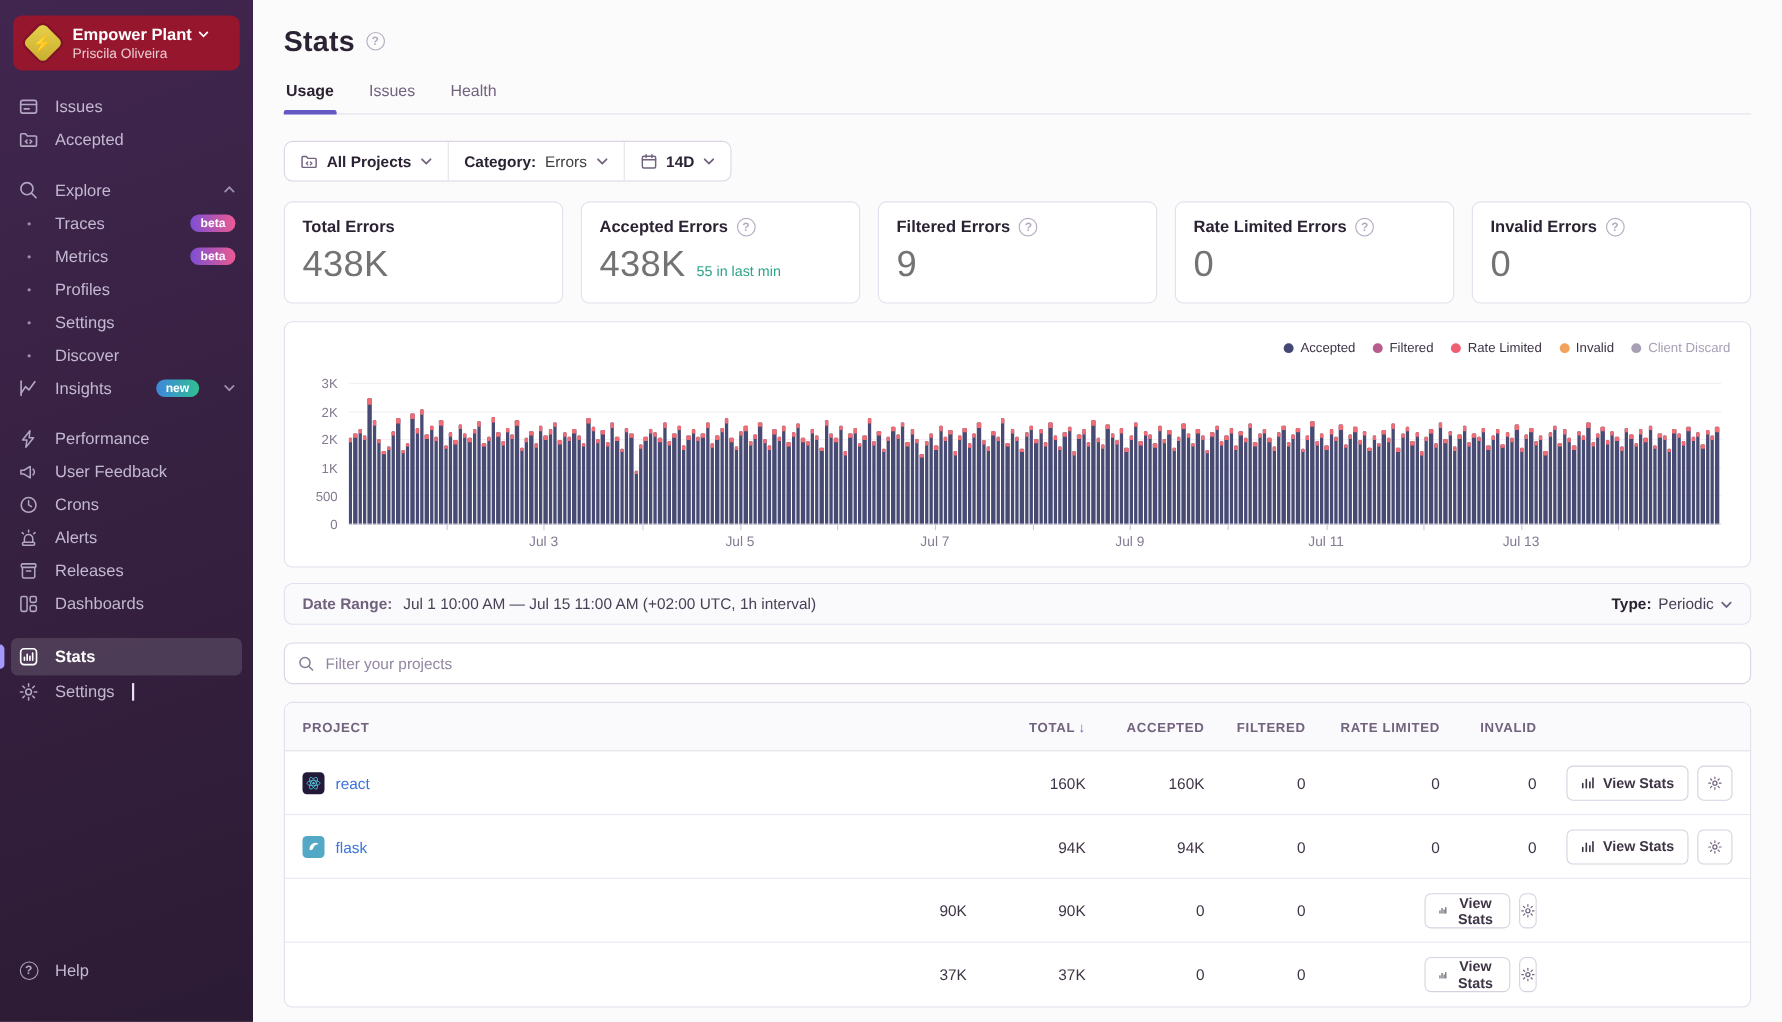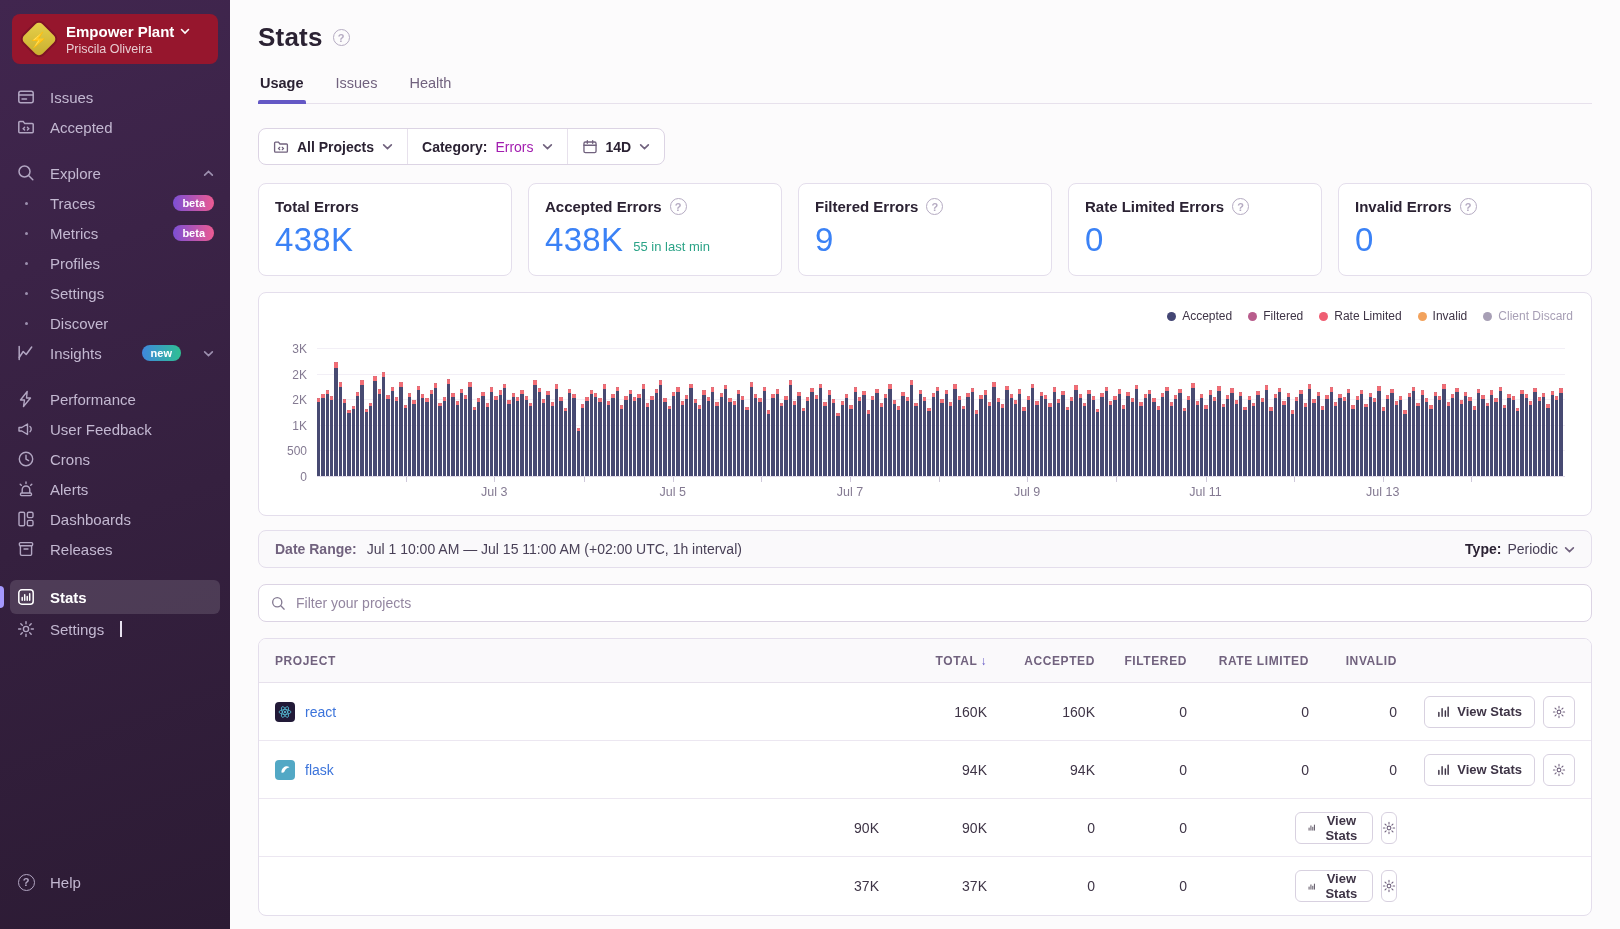--- a/index.html
+++ b/index.html
@@ -48,30 +48,30 @@
   .tab.active { color:#2b2233; font-weight:700; }
   .tab.active::after { content:""; position:absolute; left:0; right:0; bottom:-1px; height:4px; background:#6458c5; border-radius:2px 2px 0 0; }
 
   .content { padding:24px 28px; overflow:hidden; }
 
   
   .filterbar { display:inline-flex; align-items:stretch; border:1px solid #dcd4e4; border-radius:8px; background:#fff; height:37px; overflow:hidden; }
   .fseg { display:flex; align-items:center; gap:8px; padding:0 14px; font-size:14px; color:#2b2233; cursor:pointer; }
   .fseg + .fseg { border-left:1px solid #e7e1ec; }
   .fseg .flabel { font-weight:700; }
-  .fseg .fvalue { color:#a21caf; }
+  .fseg .fvalue { color:#404040; }
   .fseg .ficon { color:#71627e; display:flex; }
 
   
   .cards { display:grid; grid-template-columns:repeat(5,1fr); gap:16px; margin-top:18px; }
   .card { background:#fff; border:1px solid #e4deec; border-radius:8px; padding:14px 16px 16px 16px; min-height:90px; }
   .card-title-row { display:flex; align-items:center; gap:8px; }
   .card-title { font-size:15px; font-weight:700; color:#2b2233; }
   .card-value-row { display:flex; align-items:baseline; gap:10px; margin-top:6px; }
-  .card-value { font-size:33px; font-weight:500; color:#3b82f6; letter-spacing:0.3px; }
+  .card-value { font-size:33px; font-weight:500; color:#737373; letter-spacing:0.3px; }
   .card-note { font-size:13px; color:#2ba387; font-weight:500; }
 
   
   .chart-card { position:relative; background:#fff; border:1px solid #e4deec; border-radius:8px; margin-top:16px; height:224px; }
   .legend { position:absolute; top:16px; right:18px; display:flex; gap:16px; align-items:center; }
   .legend-item { display:flex; align-items:center; gap:6px; font-size:12px; color:#3e3446; cursor:pointer; }
   .legend-item.muted { color:#a79fb5; }
   .ldot { width:9px; height:9px; border-radius:50%; }
   .plot { position:absolute; left:58px; right:26px; top:56px; bottom:38px; }
   .gridline { position:absolute; left:0; right:0; height:1px; background:#f2eff6; }
@@ -244,36 +244,36 @@
               <path d="M5.2 13V9.8a3.8 3.8 0 0 1 7.6 0V13" fill="none" stroke="currentColor" stroke-width="1.4"></path>
               <rect x="3.5" y="13" width="11" height="2.6" rx="1" fill="none" stroke="currentColor" stroke-width="1.4"></rect>
               <path d="M9 2v1.6M3.2 4.2l1.1 1.1M14.8 4.2l-1.1 1.1" stroke="currentColor" stroke-width="1.4" stroke-linecap="round"></path>
             </svg>
           </span>
         <span>Alerts</span>
       </div>
       <div class="nav-item">
         <span class="nicon">
             <svg width="18" height="18" viewBox="0 0 18 18">
+              <rect x="2.4" y="2.6" width="13.2" height="3.2" rx="1" fill="none" stroke="currentColor" stroke-width="1.4"></rect>
+              <path d="M3.4 5.8v8.2a1.4 1.4 0 0 0 1.4 1.4h8.4a1.4 1.4 0 0 0 1.4-1.4V5.8" fill="none" stroke="currentColor" stroke-width="1.4"></path>
+              <path d="M7 9h4" stroke="currentColor" stroke-width="1.4" stroke-linecap="round"></path>
+            </svg>
+          </span>
+        <span>Releases</span>
+      </div>
+      <div class="nav-item">
+        <span class="nicon">
+            <svg width="18" height="18" viewBox="0 0 18 18">
               <rect x="2" y="2.2" width="5.6" height="13.6" rx="1.4" fill="none" stroke="currentColor" stroke-width="1.4"></rect>
               <rect x="10.4" y="2.2" width="5.6" height="5.4" rx="1.4" fill="none" stroke="currentColor" stroke-width="1.4"></rect>
               <rect x="10.4" y="10.4" width="5.6" height="5.4" rx="1.4" fill="none" stroke="currentColor" stroke-width="1.4"></rect>
             </svg>
           </span>
         <span>Dashboards</span>
-      </div>
-      <div class="nav-item">
-        <span class="nicon">
-            <svg width="18" height="18" viewBox="0 0 18 18">
-              <rect x="2.4" y="2.6" width="13.2" height="3.2" rx="1" fill="none" stroke="currentColor" stroke-width="1.4"></rect>
-              <path d="M3.4 5.8v8.2a1.4 1.4 0 0 0 1.4 1.4h8.4a1.4 1.4 0 0 0 1.4-1.4V5.8" fill="none" stroke="currentColor" stroke-width="1.4"></path>
-              <path d="M7 9h4" stroke="currentColor" stroke-width="1.4" stroke-linecap="round"></path>
-            </svg>
-          </span>
-        <span>Releases</span>
       </div>
 
       <div class="nav-gap"></div>
 
       <div class="nav-item selected">
         <span class="accent-sliver" style="left:-10px"></span>
         <span class="nicon">
             <svg width="18" height="18" viewBox="0 0 18 18">
               <rect x="1.8" y="1.8" width="14.4" height="14.4" rx="3" fill="none" stroke="currentColor" stroke-width="1.5"></rect>
               <path d="M5.2 12.2V9.6M7.7 12.2V6.8M10.2 12.2V8.6M12.7 12.2V5.8" stroke="currentColor" stroke-width="1.5" stroke-linecap="round"></path>

